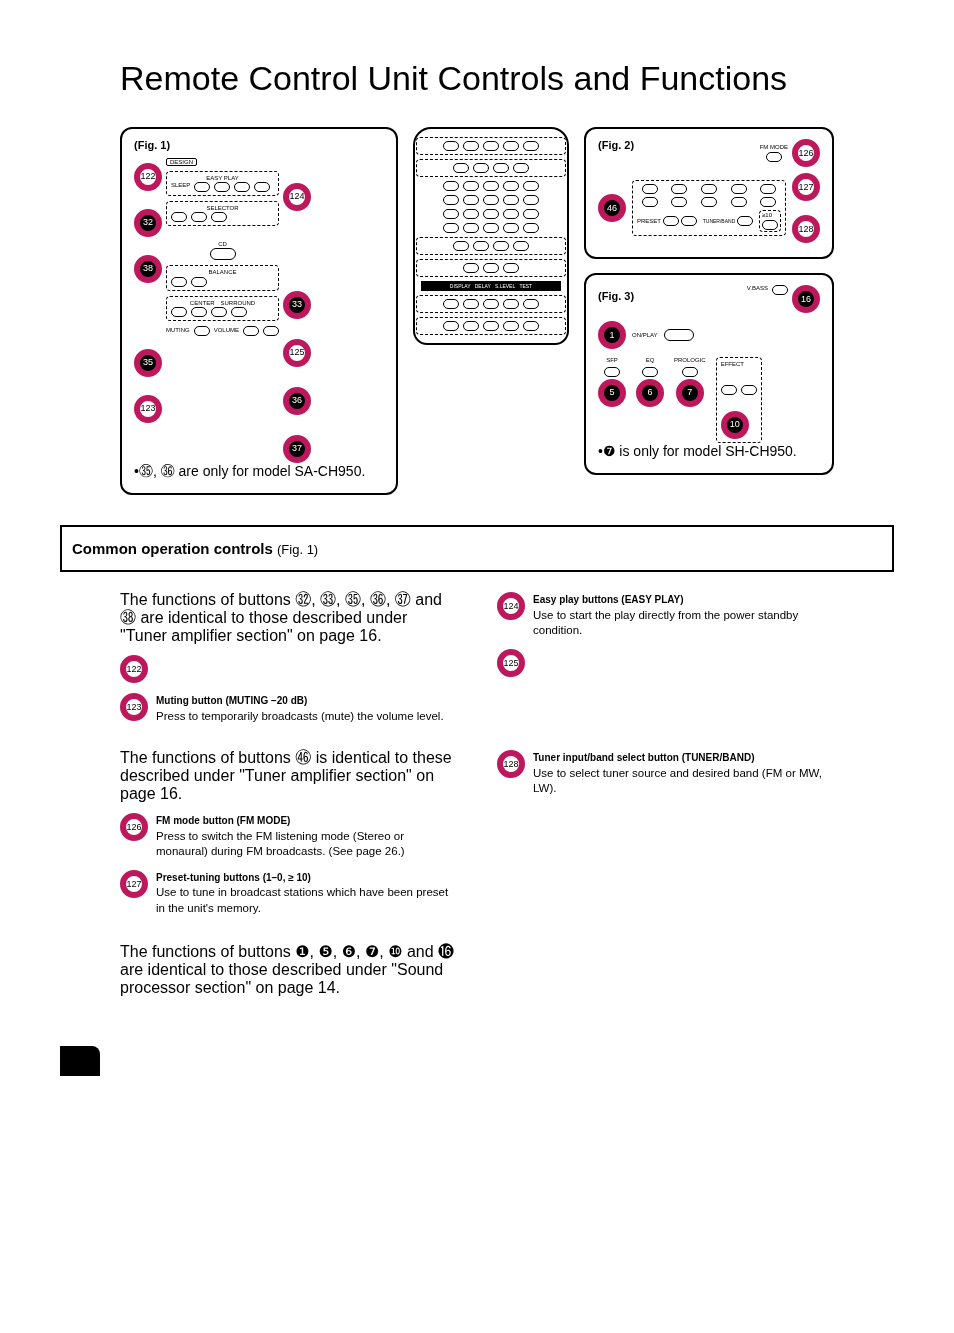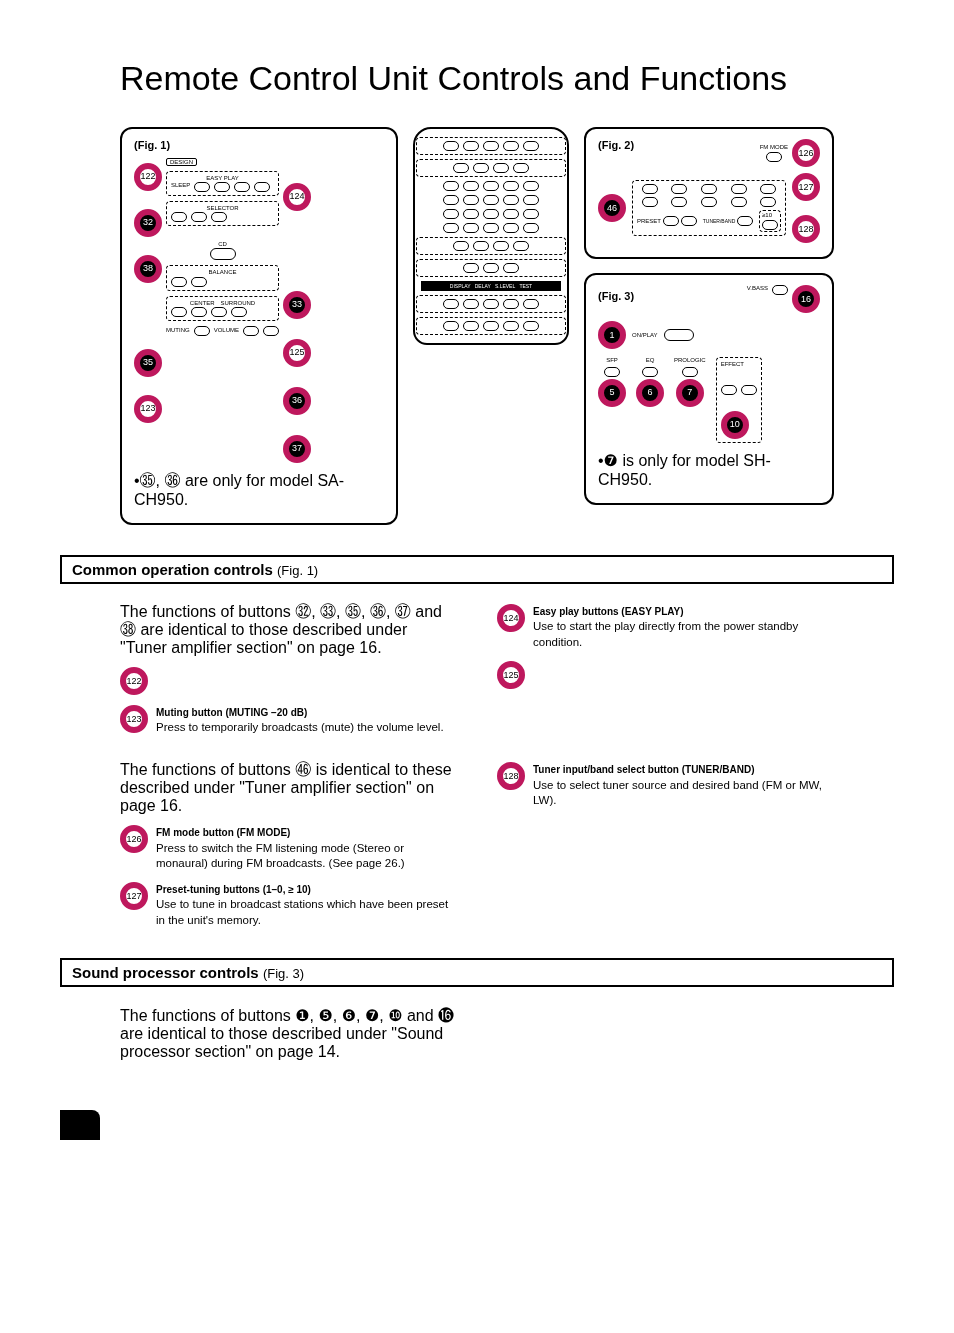--- a/index.html
+++ b/index.html
@@ -43,30 +43,30 @@
     display:flex;
     flex-direction:column;
     gap:4px;
     align-items:center;
   }
   .btnrow{display:flex;gap:4px}
   .btn{border:1px solid #000;border-radius:6px;width:18px;height:10px}
   .btn.sm{width:14px;height:8px}
   .dashed{border:1px dashed #000;padding:3px 4px;border-radius:4px}
   .stack{display:flex;flex-direction:column;gap:3px}
-  .note{font-size:16px;margin-top:8px}
+  .note{font-size:14px;}
   .circ{
     display:inline-flex;align-items:center;justify-content:center;
     border:6px solid #be185d;border-radius:50%;
     width:16px;height:16px;font-size:9px;background:#fff;
   }
   .circ.solid{background:#000;color:#fff}
   .section-box{
     border:2px solid #000;
-    padding:4px 10px;
+    padding:13px 10px;
     margin:20px 0 10px 0;
     font-weight:bold;
     font-size:15px;
   }
   .section-box span.sub{font-weight:normal;font-size:13px}
   .cols{display:flex;gap:40px;margin:6px 60px 0 60px;font-size:12px}
   .col{flex:1}
   .entry{display:flex;gap:8px;margin:10px 0}
   .entry .num{flex:0 0 auto}
   .entry .txt b{font-size:10px}
@@ -369,24 +369,20 @@
     </div>
   </div>
   <div class="col">
     <div class="entry">
       <span class="circ num">128</span>
       <div class="txt"><b>Tuner input/band select button (TUNER/BAND)</b><br><span>Use to select tuner source and desired band (FM or MW, LW).</span></div>
     </div>
   </div>
 </div>
 
-<div class="section-box">
-  <span>Sound processor controls</span>
-  <span class="sub">(Fig. 3)</span>
-</div>
 <div class="cols">
   <div class="col">
     <div class="intro">The functions of buttons ❶, ❺, ❻, ❼, ❿ and ⓰ are identical to those described under "Sound processor section" on page 14.</div>
   </div>
   <div class="col"></div>
 </div>
 
 <div class="corner"></div>
 
 </div>

